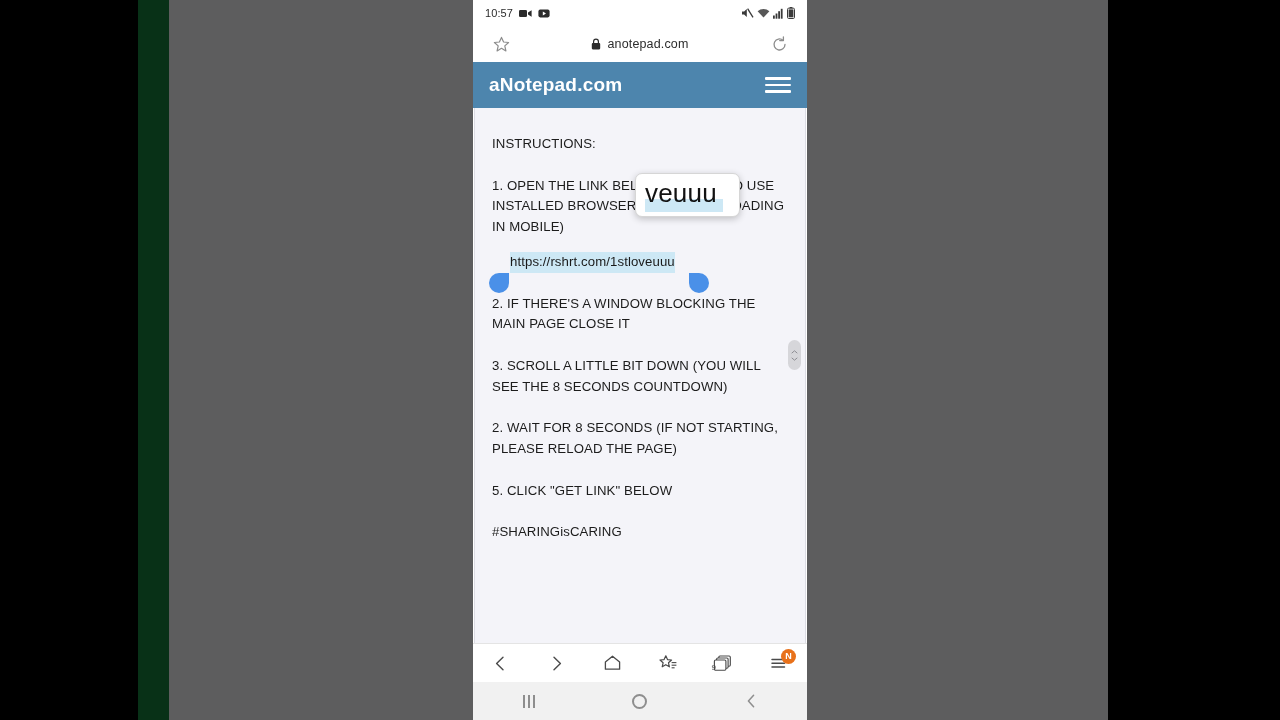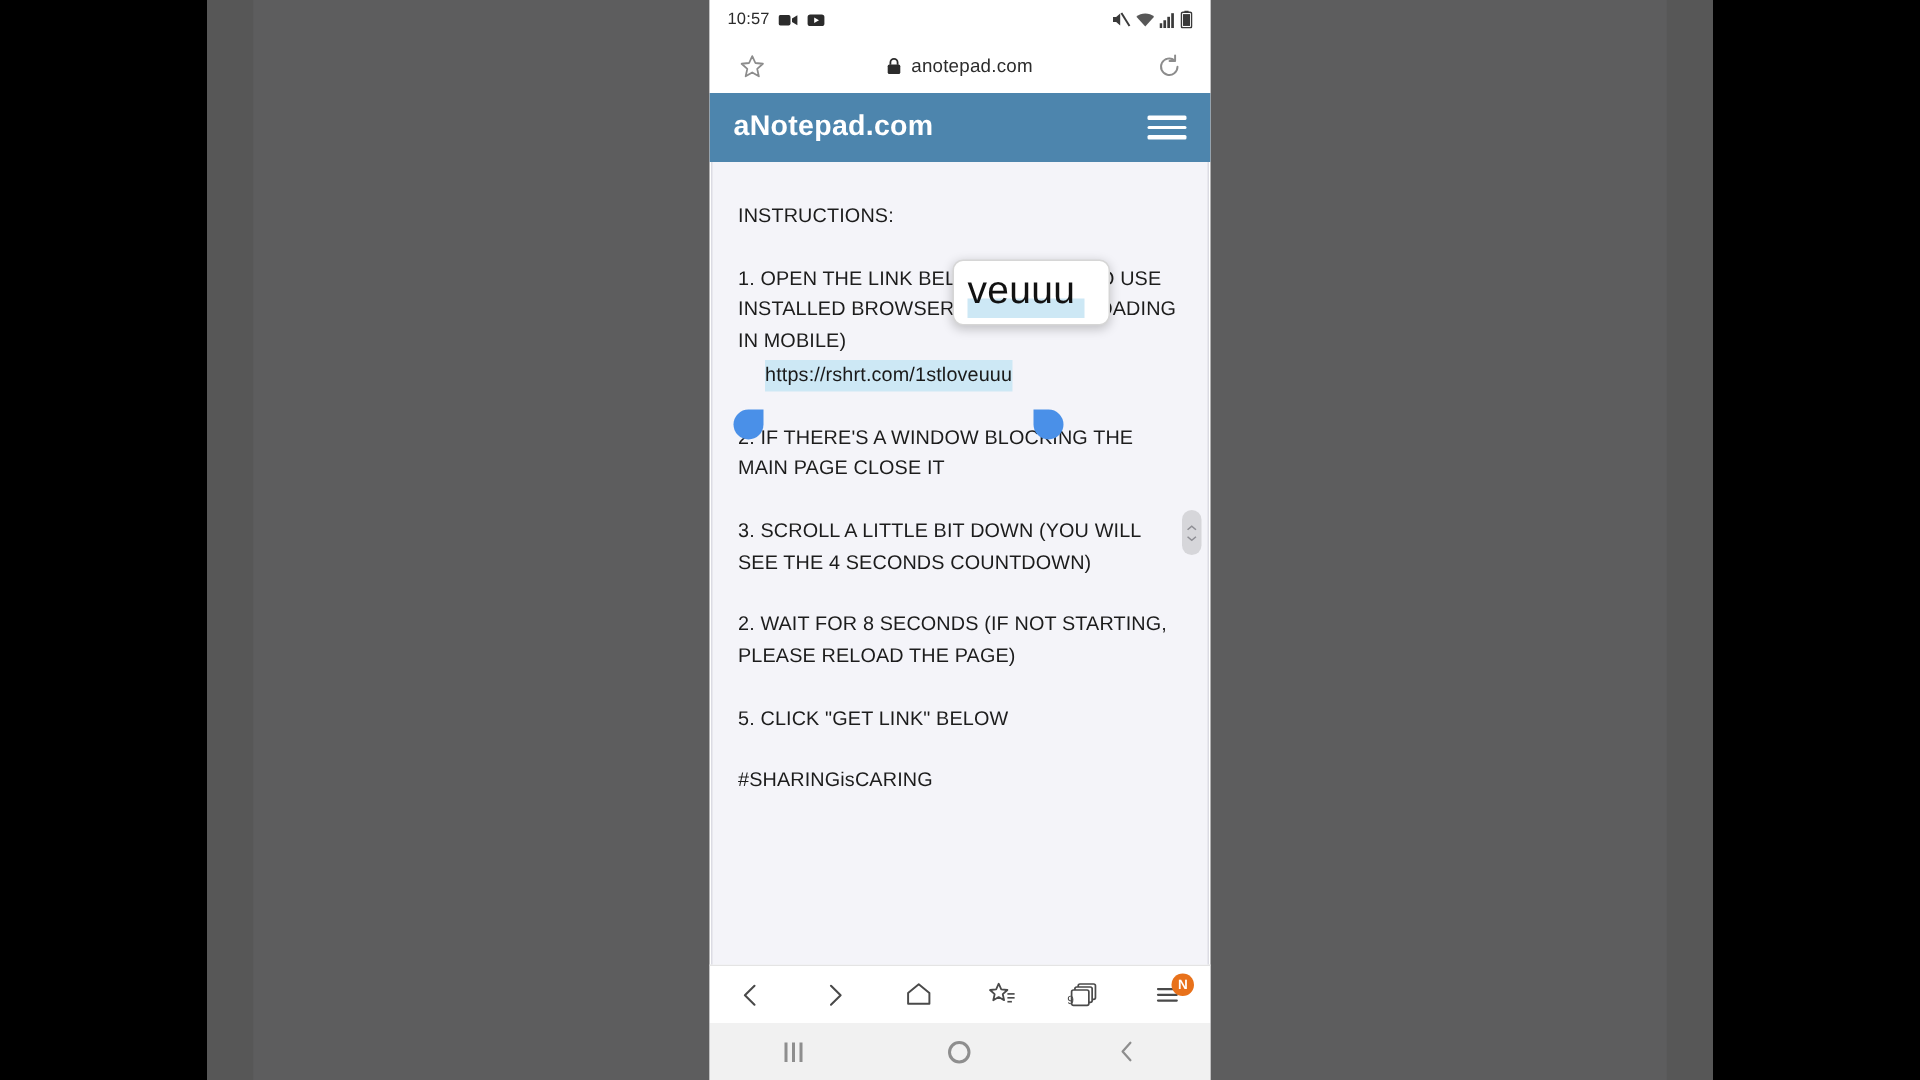--- a/index.html
+++ b/index.html
@@ -1,19 +1,19 @@
 <!DOCTYPE html>
 <html><head>
 <meta charset="utf-8">
 <style>
   * { margin:0; padding:0; box-sizing:border-box; }
   html,body { width:1280px; height:720px; overflow:hidden; background:#000; }
   body { font-family:"Liberation Sans", sans-serif; }
 
-  #root { position:relative; width:1280px; height:720px; background:#e5e5e5; overflow:hidden; }
+  #root { position:relative; width:1108px; height:720px; background:#15803d; overflow:hidden; }
 
   
   .backdrop {
     position:absolute; left:0; top:0; width:1280px; height:720px;
     overflow:hidden;
   }
   .backdrop-inner {
     position:absolute;
     left:50%; top:50%;
     width:334px; height:720px;
@@ -83,21 +83,21 @@
     margin:0 1px; overflow:hidden;
   }
   .note {
     padding:26px 17px 0 17px; font-size:13.2px; line-height:20.8px;
     color:#1c1c1c; letter-spacing:0.1px;
   }
   .note p { margin:0 0 20.8px 0; }
   .note p.tight { margin-bottom:0; }
   .sel-url {
     display:inline-block; background:#cde8f5; color:#1a1a1a;
-    margin-left:18px; margin-top:2px; cursor:pointer;
+    margin-left:18px; margin-top:14px; cursor:pointer;
   }
 
   
   .handle {
     position:absolute; width:20px; height:20px; background:#4a90e8;
     border-radius:0 50% 50% 50%; cursor:pointer; z-index:20;
   }
   .handle.left  { transform:rotate(90deg); }
   .handle.right { transform:rotate(0deg); }
 
@@ -258,21 +258,21 @@
           <span></span>
       </div>
     </div>
 
     <div class="page-body">
       <div class="note">
         <p>INSTRUCTIONS:</p>
         <p class="tight">1. OPEN THE LINK BELOW (BETTER TO USE INSTALLED BROWSER TO AVOID RELOADING IN MOBILE)</p>
         <p><span class="sel-url">https://rshrt.com/1stloveuuu</span></p>
         <p>2. IF THERE'S A WINDOW BLOCKING THE MAIN PAGE CLOSE IT</p>
-        <p>3. SCROLL A LITTLE BIT DOWN (YOU WILL SEE THE 4 SECONDS COUNTDOWN)</p>
+        <p>3. SCROLL A LITTLE BIT DOWN (YOU WILL SEE THE 8 SECONDS COUNTDOWN)</p>
         <p>2. WAIT FOR 8 SECONDS (IF NOT STARTING, PLEASE RELOAD THE PAGE)</p>
         <p>5. CLICK "GET LINK" BELOW</p>
         <p>#SHARINGisCARING</p>
       </div>
 
       <div class="handle left" style="left:14px; top:165px;"></div>
       <div class="handle right" style="left:214px; top:165px;"></div>
 
       <div class="magnifier" style="left:160px; top:65px; width:105px; height:44px;">
         <div class="mag-hl"></div>

